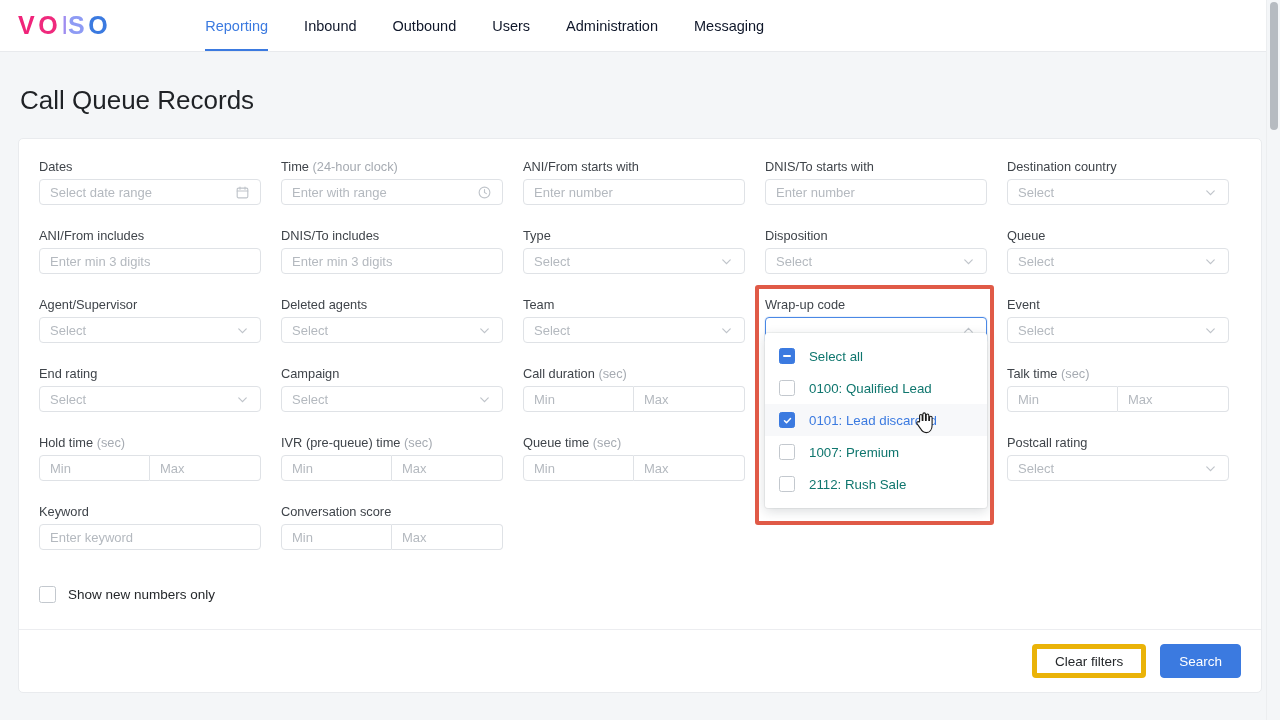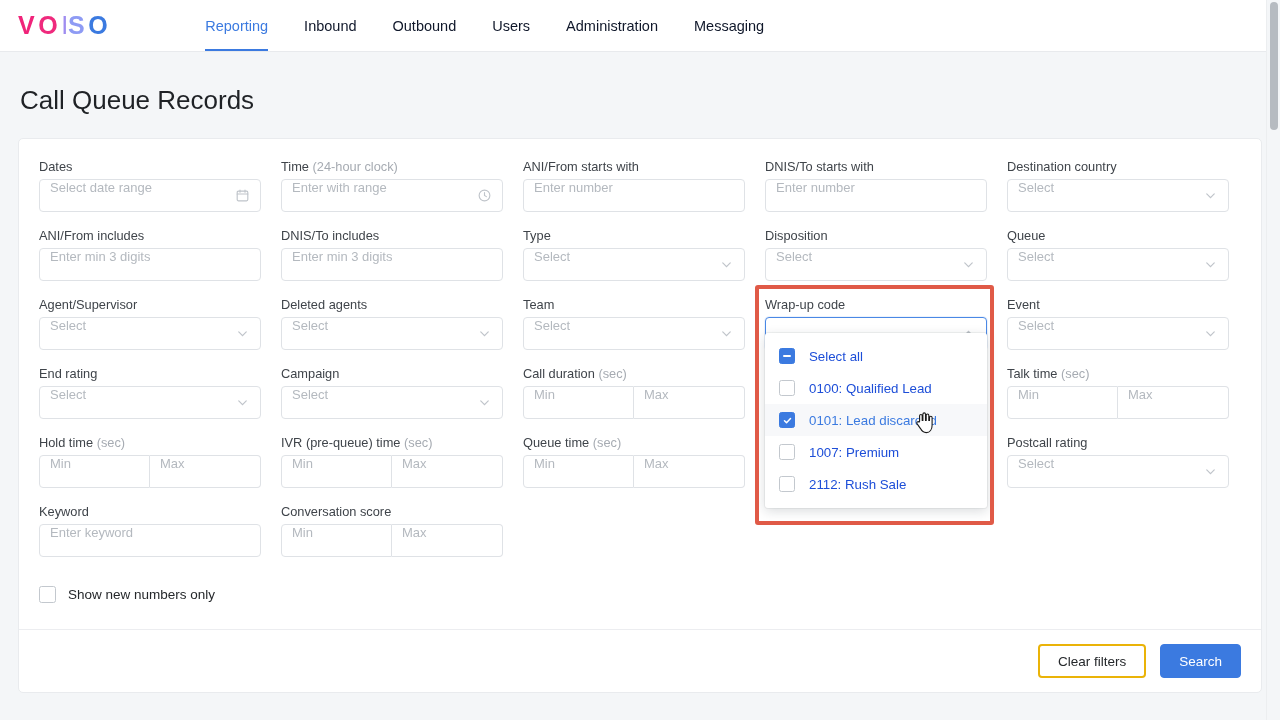--- a/index.html
+++ b/index.html
@@ -138,25 +138,26 @@
   .field { min-height: 60px; }
   .flabel {
     font-size: 12.8px;
     color: #3f444a;
     margin-bottom: 5px;
     white-space: nowrap;
   }
   .flabel .muted { color: #a6abb2; }
 
   .control {
-    height: 33px;
+    height: 26px;
     border: 1px solid #dfe2e6;
     border-radius: 4px;
     background: #fff;
     display: flex;
+    align-items: center;
     padding: 0 10px;
     font-size: 13px;
     color: #b4b9bf;
     cursor: text;
     position: relative;
   }
   .control.select { cursor: pointer; }
   .control .ph { flex: 1; }
   .control .ico { display: flex; align-items: center; color: #bfc4ca; }
 
@@ -208,21 +209,21 @@
     padding: 7px 0 8px 0;
     z-index: 25;
   }
   .dd-item {
     display: flex;
     align-items: center;
     gap: 14px;
     padding: 0 14px;
     height: 32px;
     font-size: 13.3px;
-    color: #1d4ed8;
+    color: #0f766e;
     cursor: pointer;
     position: relative;
   }
   .dd-item.sel { background: #f7f8fa; color: #3b7ae0; }
   .dd-cb {
     width: 16px; height: 16px;
     border: 1.6px solid #c3c8ce;
     border-radius: 2.5px;
     background: #fff;
     flex: none;
@@ -249,21 +250,21 @@
     gap: 14px;
   }
   .btn {
     height: 34px;
     border-radius: 4px;
     font-size: 13.5px;
     display: flex; align-items: center; justify-content: center;
     cursor: pointer;
     padding: 0 18px;
   }
-  .btn-ghost { background: #fff; border: 2px solid #eab308; color: #25282b; }
+  .btn-ghost { background: #fff; border: 5px solid #eab308; color: #25282b; }
   .btn-primary { background: #3b7ae0; border: 1px solid #3b7ae0; color: #fff; }
 
   
   .scrollbar {
     position: fixed;
     right: 0; top: 0;
     width: 14px; height: 720px;
     background: #f4f6f8;
     border-left: 1px solid #eceef0;
   }

